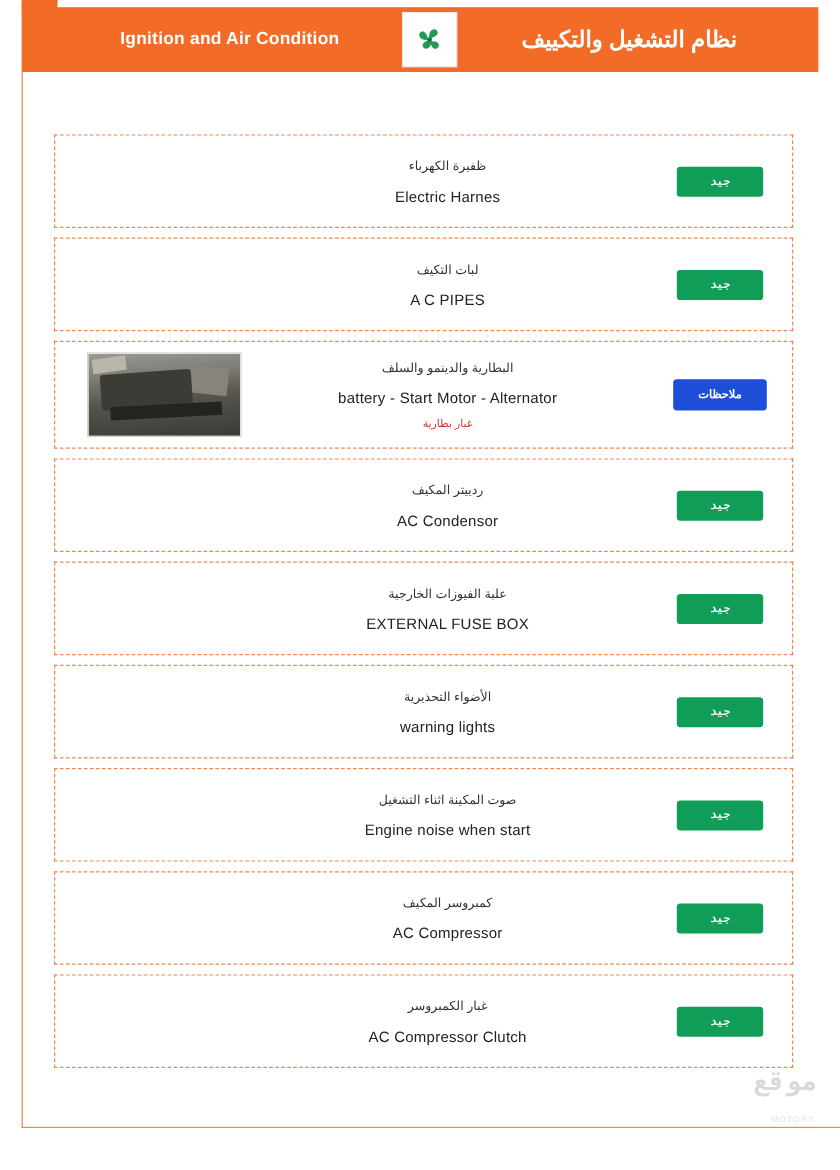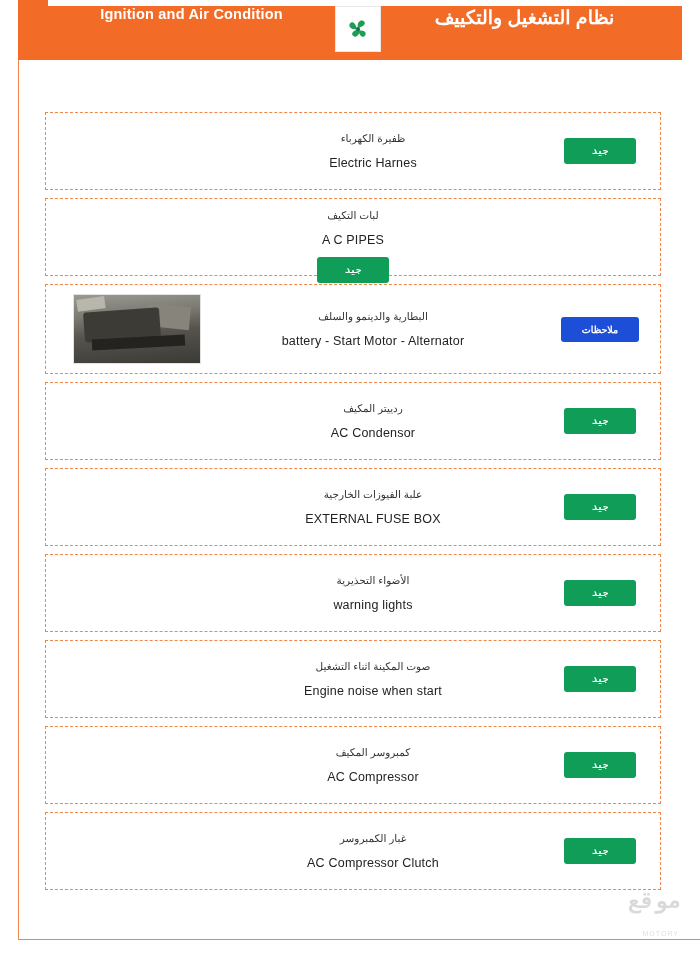--- a/index.html
+++ b/index.html
@@ -23,21 +23,21 @@
 
   
   .header {
     position: absolute;
     left: 18px;
     top: 6px;
     width: 664px;
     height: 54px;
     background: #f26b27;
     display: flex;
-    align-items: flex-start;
+    align-items: center;
     box-sizing: border-box;
   }
   .header-left {
     flex: 1;
     color: #ffffff;
     font-size: 14.5px;
     font-weight: bold;
     text-align: center;
     letter-spacing: 0.2px;
     padding-left: 30px;
@@ -237,21 +237,21 @@
         <div class="row" style="height: 78px;">
           <div class="row-thumb-cell"></div>
           <div class="row-text">
             <div class="txt-ar">ظفيرة الكهرباء</div>
             <div class="txt-en">Electric Harnes</div>
           </div>
           <div class="row-action">
             <div class="badge good">جيد</div>
           </div>
         </div>
-        <div class="row" style="height: 78px; flex-direction: column;">
+        <div class="row" style="height: 78px;">
           <div class="row-thumb-cell"></div>
           <div class="row-text">
             <div class="txt-ar">لبات التكيف</div>
             <div class="txt-en">A C PIPES</div>
           </div>
           <div class="row-action">
             <div class="badge good">جيد</div>
           </div>
         </div>
         <div class="row" style="height: 90px;">
@@ -260,20 +260,21 @@
               <div class="ph1"></div>
               <div class="ph5"></div>
               <div class="ph3"></div>
               <div class="ph2"></div>
               <div class="ph4"></div>
             </div>
           </div>
           <div class="row-text">
             <div class="txt-ar">البطارية والدينمو والسلف</div>
             <div class="txt-en">battery - Start Motor  - Alternator</div>
+            <div class="txt-note">غبار بطارية</div>
           </div>
           <div class="row-action">
             <div class="badge note">ملاحظات</div>
           </div>
         </div>
         <div class="row" style="height: 78px;">
           <div class="row-thumb-cell"></div>
           <div class="row-text">
             <div class="txt-ar">ردييتر المكيف</div>
             <div class="txt-en">AC Condensor</div>

